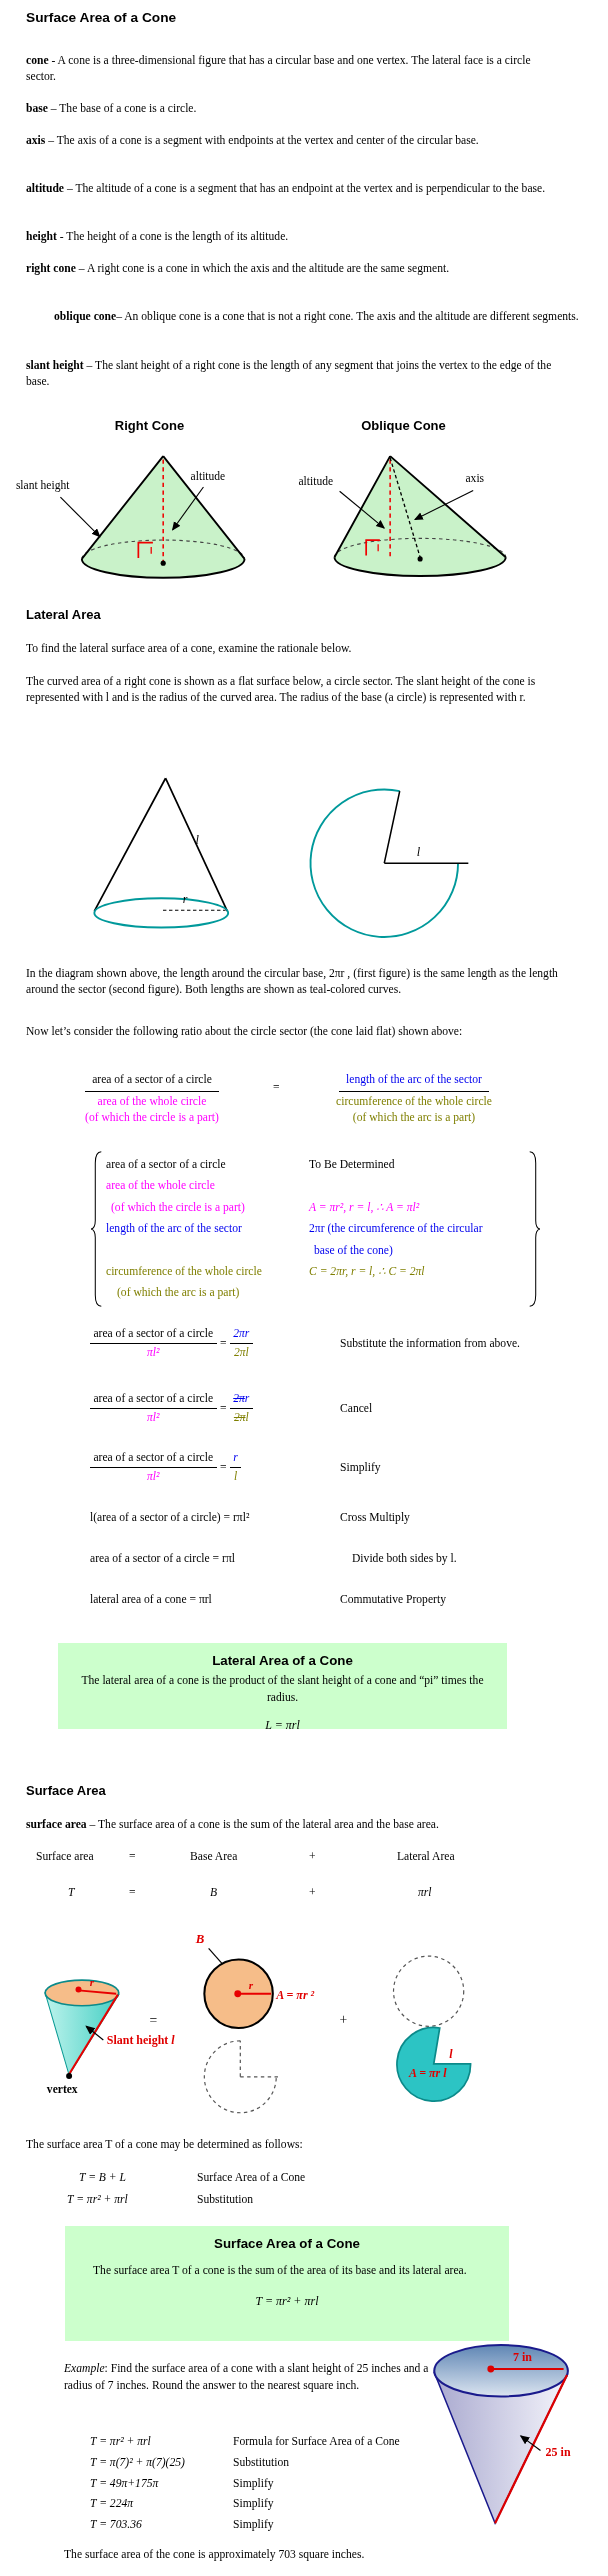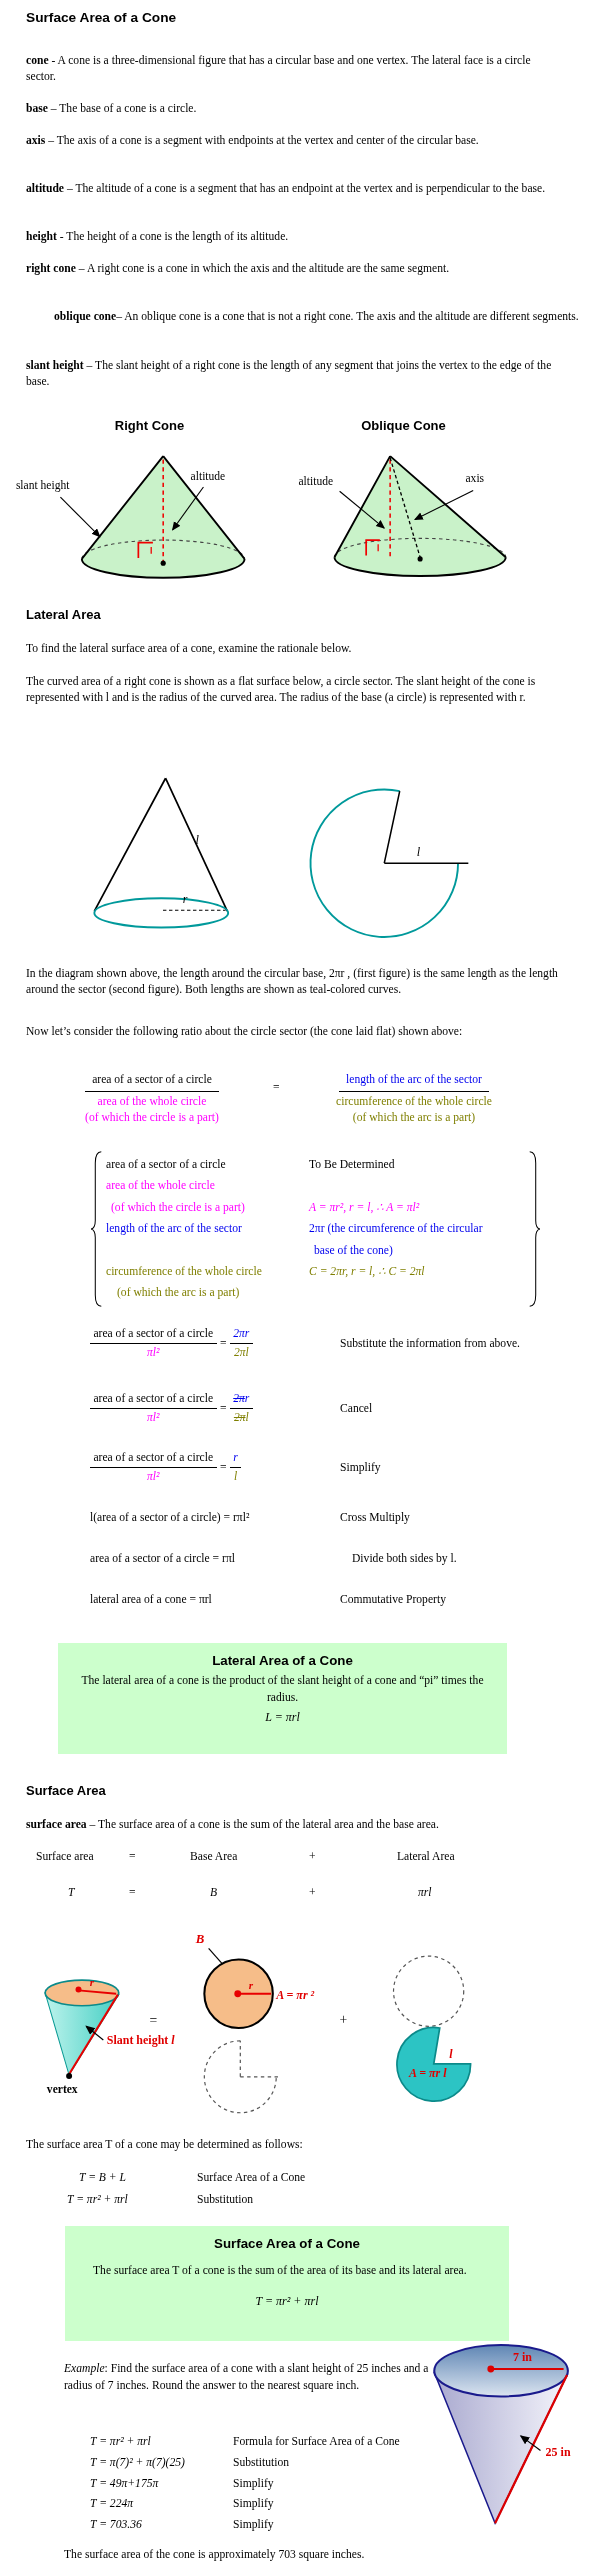--- a/index.html
+++ b/index.html
@@ -191,24 +191,24 @@
   </div>
   <div class="abs ser" style="left:340px;top:1460px;">Simplify</div>
 
   <div class="abs ser" style="left:90px;top:1510px;">l(area of a sector of a circle) = rπl²</div>
   <div class="abs ser" style="left:340px;top:1510px;">Cross Multiply</div>
   <div class="abs ser" style="left:90px;top:1551px;">area of a sector of a circle = rπl</div>
   <div class="abs ser" style="left:352px;top:1551px;">Divide both sides by l.</div>
   <div class="abs ser" style="left:90px;top:1592px;">lateral area of a cone = πrl</div>
   <div class="abs ser" style="left:340px;top:1592px;">Commutative Property</div>
 
-  <div class="abs gbox" style="left:58px;top:1643px;width:449px;height:111px;">
+  <div class="abs gbox" style="left:58px;top:1643px;width:449px;height:86px;">
     <div class="gtitle" style="margin-top:10.3px;">Lateral Area of a Cone</div>
     <div class="ser" style="margin:5px 19px 0;text-align:center;">The lateral area of a cone is the product of the slant height of a cone and “pi” times the radius.</div>
-    <div class="gform ser" style="margin-top:3px;">L = πrl</div>
+    <div class="gform ser" style="margin-top:11px;">L = πrl</div>
   </div>
 
   <div class="abs sansh h2" style="left:26px;top:1783px;">Surface Area</div>
   <div class="abs ser" style="left:26px;top:1817px;width:549px;">
     <b>surface area</b><span> – The surface area of a cone is the sum of the lateral area and the base area.</span>
   </div>
 
   <span class="abs ser" style="left:36px;top:1849px;">Surface area</span>
   <span class="abs ser" style="left:129px;top:1849px;">=</span>
   <span class="abs ser" style="left:190px;top:1849px;">Base Area</span>

